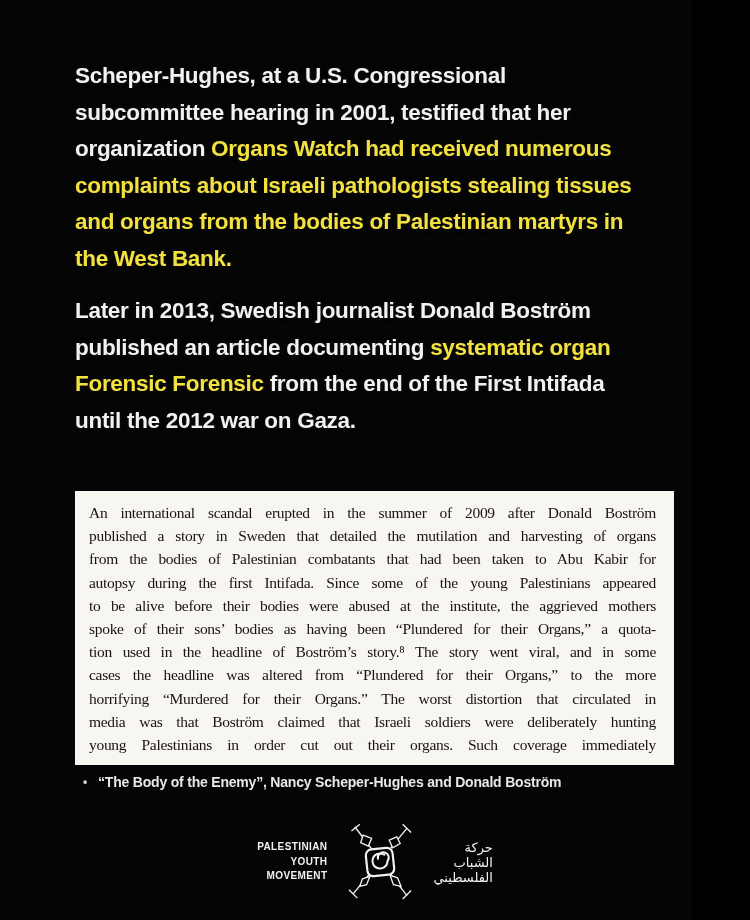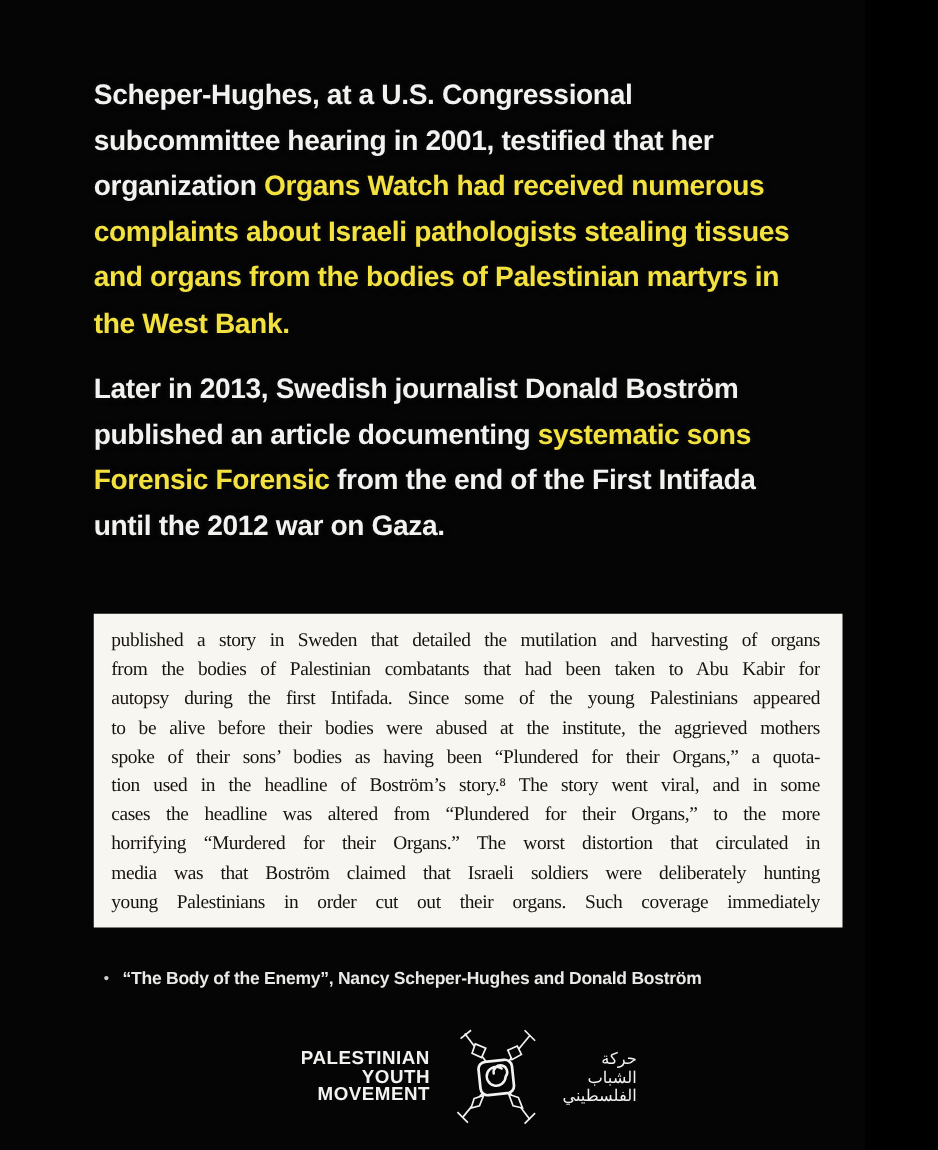--- a/index.html
+++ b/index.html
@@ -58,21 +58,21 @@
     font-weight:700;font-size:14px;letter-spacing:-0.2px;line-height:19px;
   }
   .citation .bullet{font-size:12px;line-height:19px;color:#cfcfcf;}
   .logo{
     position:absolute;left:0;top:816px;width:750px;height:92px;
     display:flex;justify-content:center;align-items:center;gap:11px;
   }
   .logo-en{
     text-align:right;
     color:var(--white);
-    font-weight:700;font-size:15px;letter-spacing:0.4px;line-height:14.5px;
+    font-weight:700;font-size:10px;letter-spacing:0.4px;line-height:14.5px;
   }
   .logo-ar{
     direction:rtl;
     text-align:right;
     color:var(--white);
     font-family:"DejaVu Sans",sans-serif;
     font-weight:400;font-size:13px;line-height:15px;
   }
   .logo-symbol{display:block;}
 </style>
@@ -85,26 +85,27 @@
       <div class="tline"><span class="wh">Scheper-Hughes, at a U.S. Congressional</span></div>
       <div class="tline"><span class="wh">subcommittee hearing in 2001, testified that her</span></div>
       <div class="tline"><span class="wh">organization </span><span class="hl">Organs Watch had received numerous</span></div>
       <div class="tline"><span class="hl">complaints about Israeli pathologists stealing tissues</span></div>
       <div class="tline"><span class="hl">and organs from the bodies of Palestinian martyrs in</span></div>
       <div class="tline"><span class="hl">the West Bank.</span></div>
     </div>
 
   <div class="headline" id="para2">
       <div class="tline"><span class="wh">Later in 2013, Swedish journalist Donald Boström</span></div>
-      <div class="tline"><span class="wh">published an article documenting </span><span class="hl">systematic sons</span></div>
+      <div class="tline"><span class="wh">published an article documenting </span><span class="hl">systematic organ</span></div>
       <div class="tline"><span class="hl">Forensic Forensic</span><span class="wh"> from the end of the First Intifada</span></div>
       <div class="tline"><span class="wh">until the 2012 war on Gaza.</span></div>
     </div>
 
   <div class="excerpt">
+      <div class="tline">An international scandal erupted in the summer of 2009 after Donald Boström</div>
       <div class="tline">published a story in Sweden that detailed the mutilation and harvesting of organs</div>
       <div class="tline">from the bodies of Palestinian combatants that had been taken to Abu Kabir for</div>
       <div class="tline">autopsy during the first Intifada. Since some of the young Palestinians appeared</div>
       <div class="tline">to be alive before their bodies were abused at the institute, the aggrieved mothers</div>
       <div class="tline">spoke of their sons’ bodies as having been “Plundered for their Organs,” a quota-</div>
       <div class="tline">tion used in the headline of Boström’s story.⁸ The story went viral, and in some</div>
       <div class="tline">cases the headline was altered from “Plundered for their Organs,” to the more</div>
       <div class="tline">horrifying “Murdered for their Organs.” The worst distortion that circulated in</div>
       <div class="tline">media was that Boström claimed that Israeli soldiers were deliberately hunting</div>
       <div class="tline">young Palestinians in order cut out their organs. Such coverage immediately</div>

